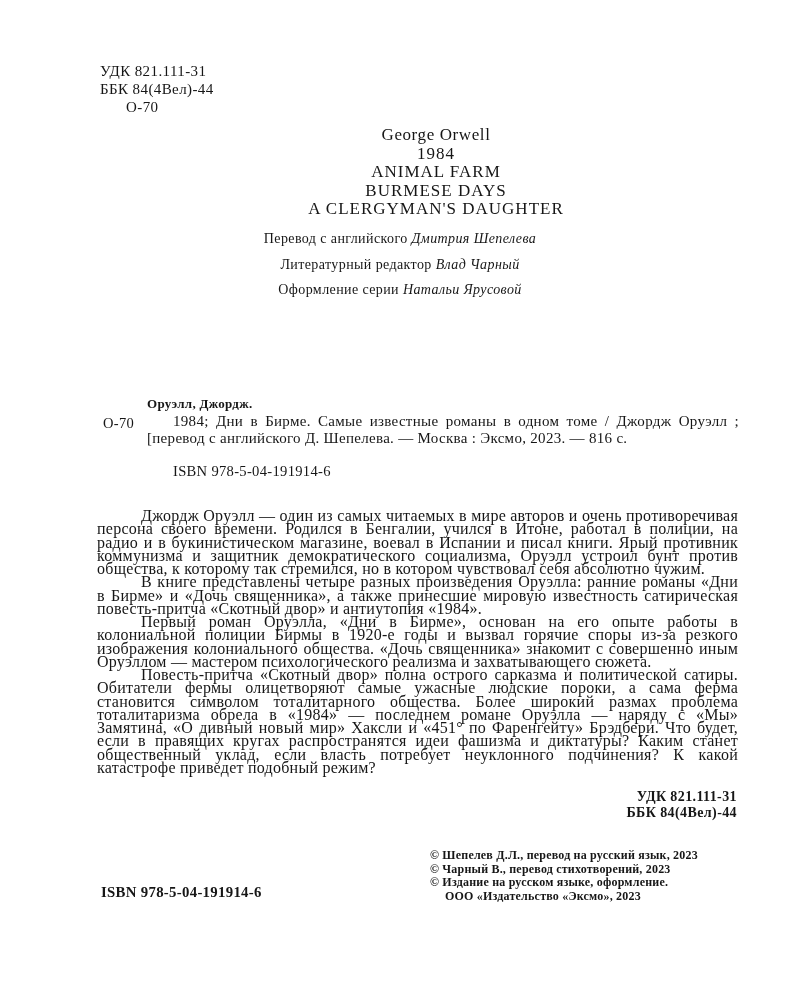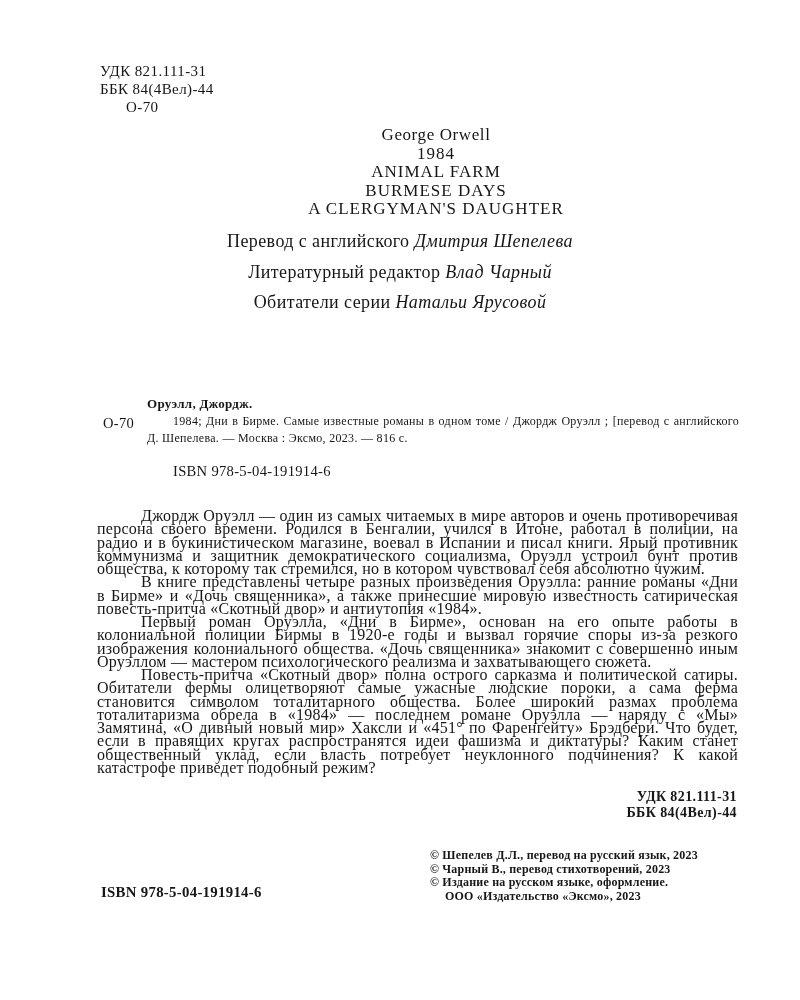--- a/index.html
+++ b/index.html
@@ -24,38 +24,38 @@
   .title-block {
     position: absolute; left: 0; top: 126px; width: 800px;
     text-align: center; font-size: 17px; line-height: 18.5px;
     letter-spacing: 0.6px; white-space: nowrap; padding-left: 36px;
   }
   .title-block .work { letter-spacing: 1px; }
 
   
   .credits {
     position: absolute; left: 0; top: 231px; width: 800px;
-    text-align: center; font-size: 18px; letter-spacing: 0.4px;
+    text-align: center; font-size: 14px; letter-spacing: 0.4px;
   }
   .credit-line { margin-bottom: 9.5px; white-space: nowrap; }
   .it { font-style: italic; }
 
   
   .catalog { position: absolute; left: 100px; top: 396px; width: 640px; }
   .catalog-code {
     position: absolute; left: 3px; top: 19px;
     font-size: 14.5px; letter-spacing: 0.3px;
   }
   .catalog-author {
     margin: 0 0 1px 47px; font-weight: bold;
     font-size: 13px; letter-spacing: 0.3px;
   }
   .catalog-desc {
     margin: 0 0 0 47px; width: 592px;
-    font-size: 12px; line-height: 17px; letter-spacing: 0.3px;
+    font-size: 15px; line-height: 17px; letter-spacing: 0.3px;
     text-align: justify; text-indent: 26px;
   }
   .catalog-isbn {
     margin: 16px 0 0 73px; font-size: 14.6px; letter-spacing: 0.3px;
   }
 
   
   .annotation {
     position: absolute; left: 97px; top: 509px; width: 641px;
     font-size: 16px; line-height: 13.25px; letter-spacing: 0.25px;
@@ -101,21 +101,21 @@
     <div>George Orwell</div>
     <div class="work">1984</div>
     <div class="work">ANIMAL FARM</div>
     <div class="work">BURMESE DAYS</div>
     <div class="work">A CLERGYMAN'S DAUGHTER</div>
   </div>
 
   <div class="credits">
     <div class="credit-line"><span>Перевод с английского</span> <span class="it">Дмитрия Шепелева</span></div>
     <div class="credit-line"><span>Литературный редактор</span> <span class="it">Влад Чарный</span></div>
-    <div class="credit-line"><span>Обитатели серии</span> <span class="it">Натальи Ярусовой</span></div>
+    <div class="credit-line"><span>Оформление серии</span> <span class="it">Натальи Ярусовой</span></div>
   </div>
 
   <div class="catalog">
     <div class="catalog-code">О-70</div>
     <p class="catalog-author">Оруэлл, Джордж.</p>
     <p class="catalog-desc">1984; Дни в Бирме. Самые известные романы в одном томе / Джордж Оруэлл ; [перевод с английского Д. Шепелева. — Москва : Эксмо, 2023. — 816 с.</p>
     <p class="catalog-isbn">ISBN 978-5-04-191914-6</p>
   </div>
 
   <div class="annotation">

